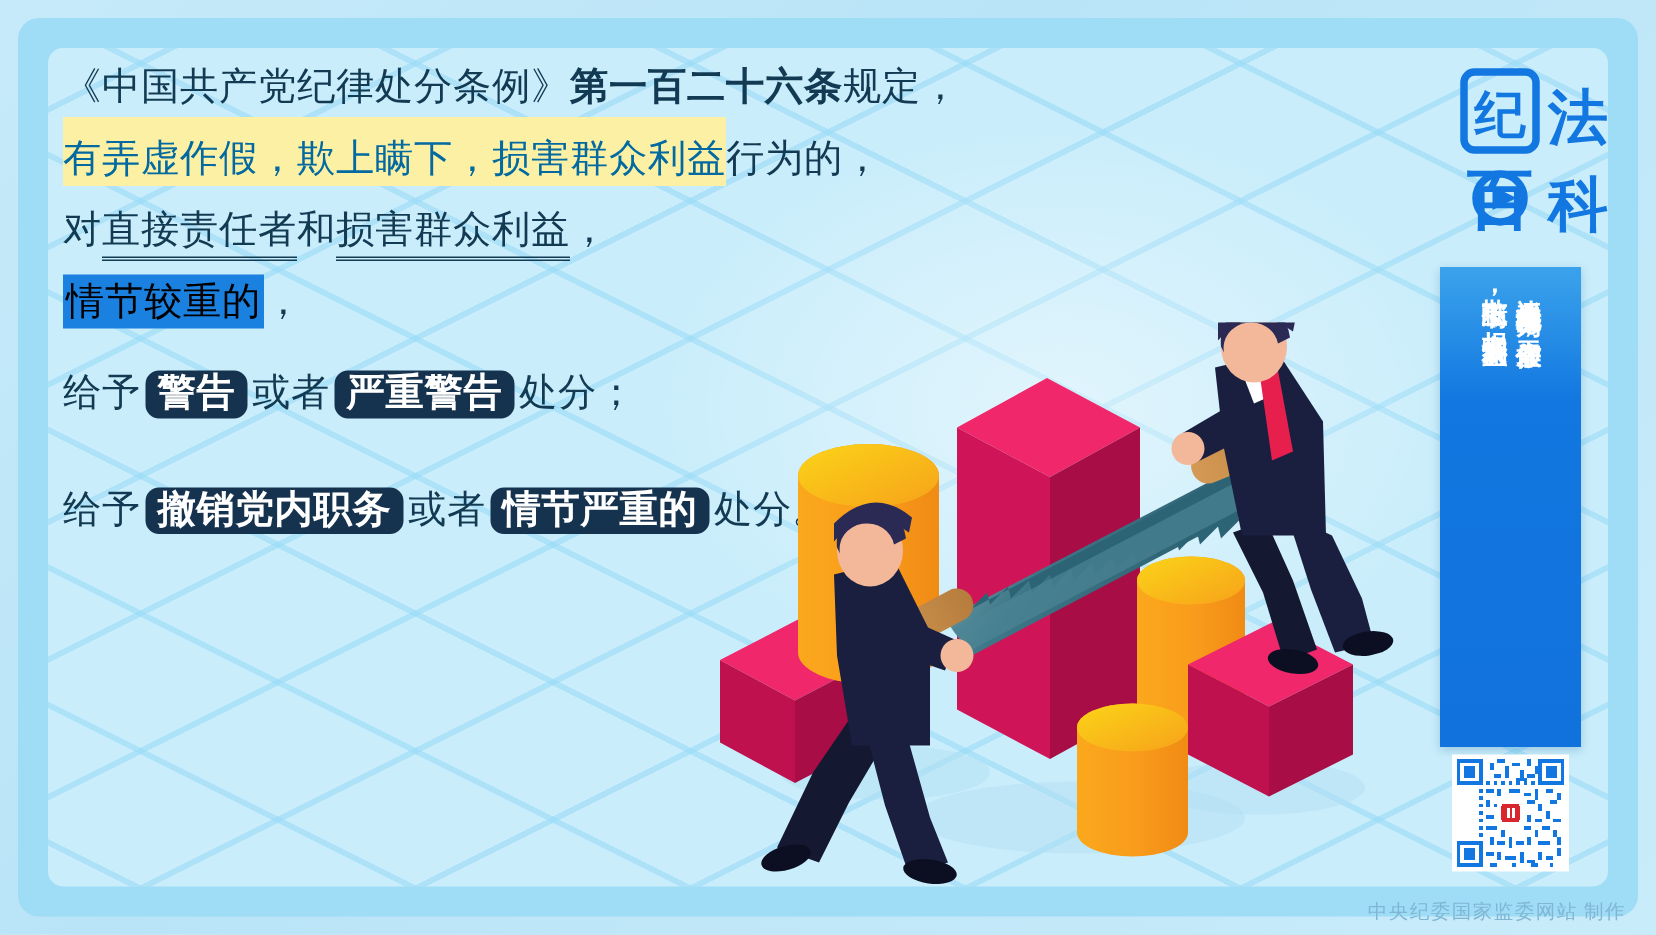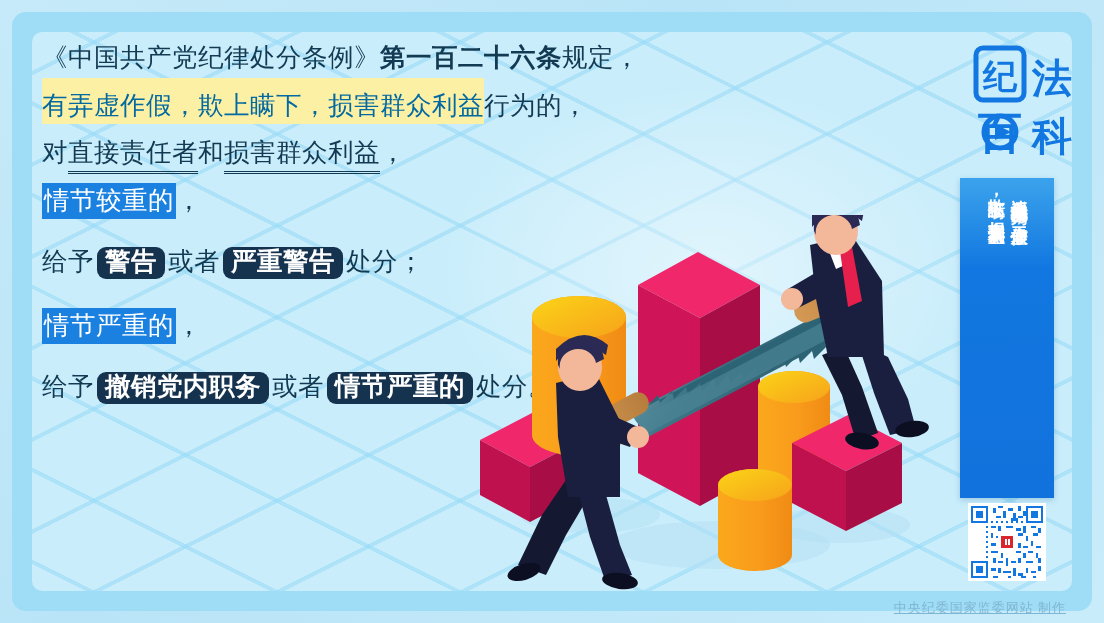--- a/index.html
+++ b/index.html
@@ -53,21 +53,21 @@
     letter-spacing:.5px;
   }
   .bold{ font-weight:bold; }
   .hl-yellow{
     background:#fbf0a4;
     padding:13px 0 4px;
     color:#0369a1;
   }
   .hl-blue{
     background:#1a81e0;
-    color:#ffffff;
+    color:#000000;
     padding:3px 2px 4px;
   }
   .dunderline{
     border-bottom:3px double #123a52;
     padding-bottom:4px;
   }
   .badge{
     display:inline-block;
     background:#15324f;
     color:#fff;
@@ -110,25 +110,24 @@
   }
 
   .qr{
     position:absolute; left:968px; top:503px; width:78px; height:78px;
     background:#fff; padding:3px;
   }
   .qr canvas, .qr .qr-inner{ width:100%; height:100%; display:block; }
   .qr-inner{ position:relative; background:#fff; }
 
   .footer{
-    position:absolute; right:38px; bottom:6px;
+    position:absolute; right:20px; bottom:6px;
     font-size:13px; color:#7fb6d4;
     letter-spacing:1px;
     font-family:"Liberation Serif","DejaVu Serif",serif;
-    text-decoration:underline;
   }
 </style>
 </head>
 <body>
 
 <div id="poster">
   <div class="frame-outer">
     <div class="frame-inner">
       <div class="grid-bg"></div>
       <div class="glow"></div>
@@ -150,23 +149,20 @@
     </div>
 
     <div class="line">
       <span class="hl-blue">情节较重的</span><span>，</span>
     </div>
 
     <div class="line">
       <span>给予</span><span class="badge">警告</span><span>或者</span><span class="badge">严重警告</span><span>处分；</span>
     </div>
 
-    <div class="line">
-      <span class="hl-blue">情节严重的</span><span>，</span>
-    </div>
 
     <div class="line">
       <span>给予</span><span class="badge">撤销党内职务</span><span>或者</span><span class="badge">情节严重的</span><span>处分。</span>
     </div>
   </div>
 
   <div class="illus">
     <svg viewBox="0 0 470 400" xmlns="http://www.w3.org/2000/svg">
       <defs>
         <linearGradient id="cylTop" x1="0" y1="0" x2="1" y2="1">

